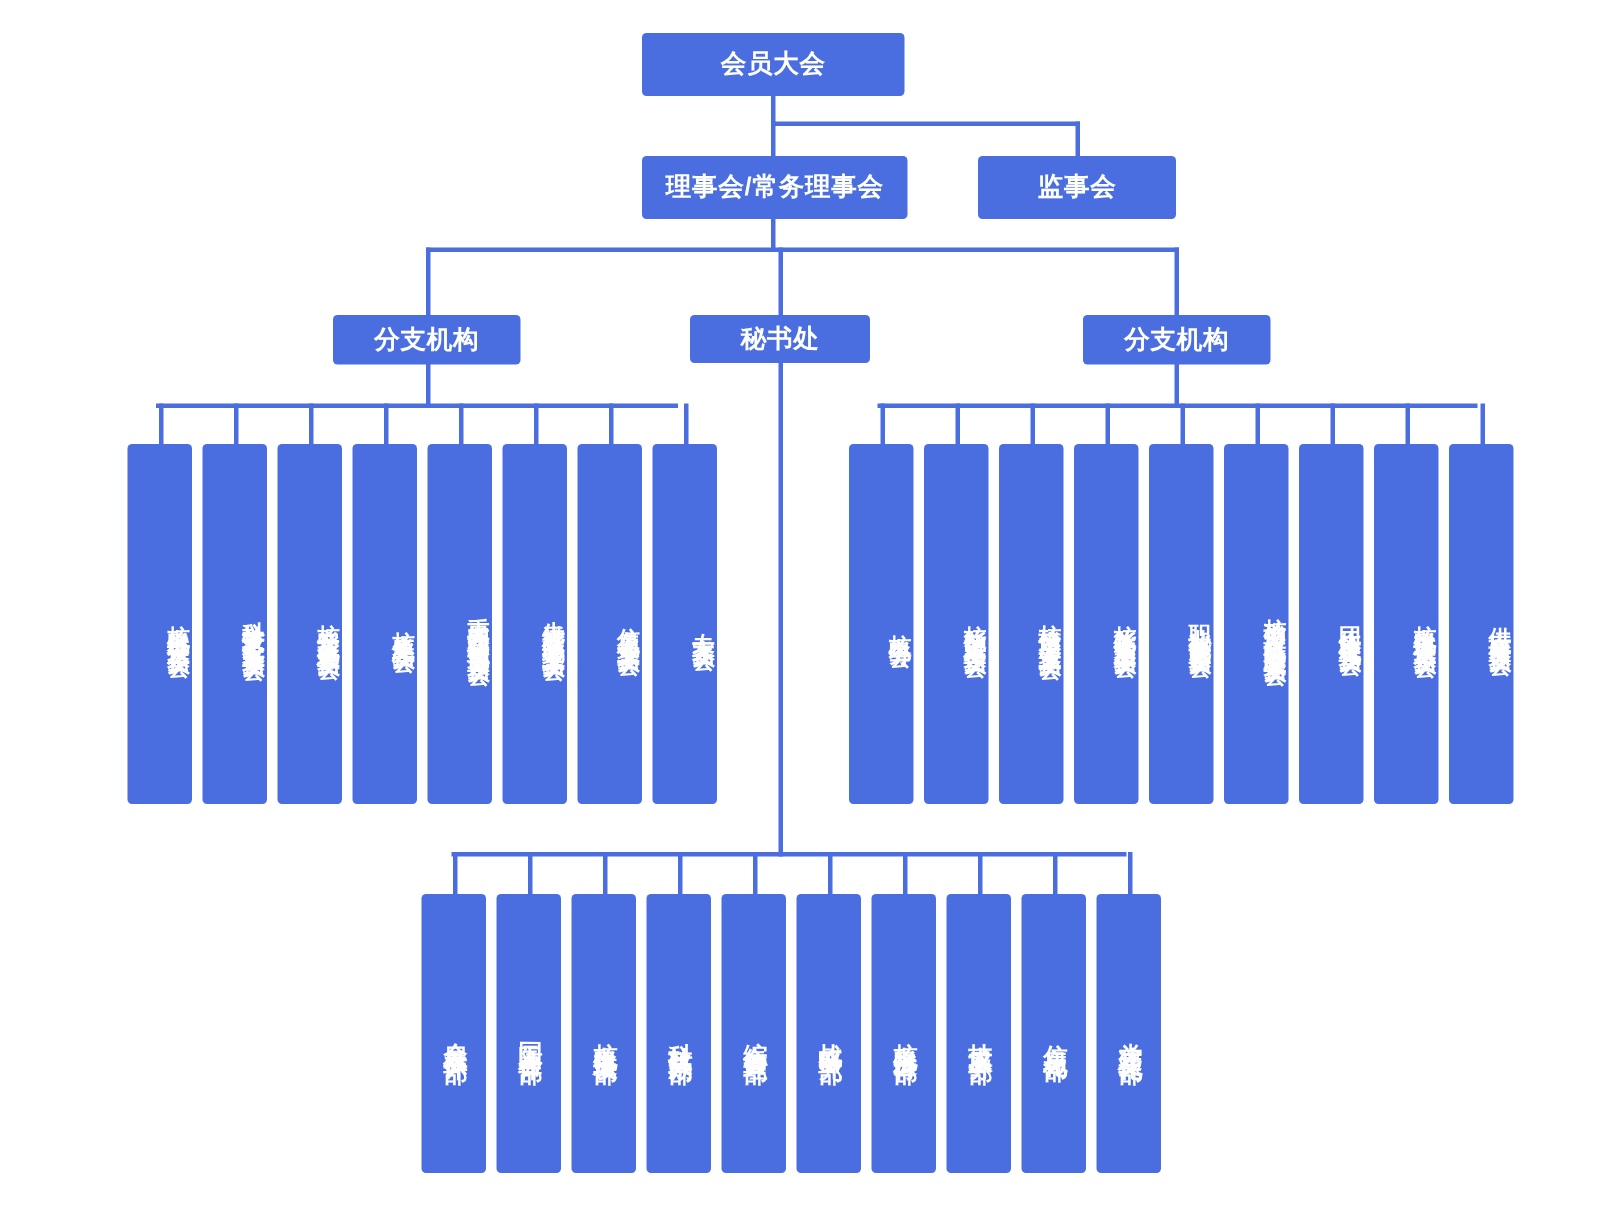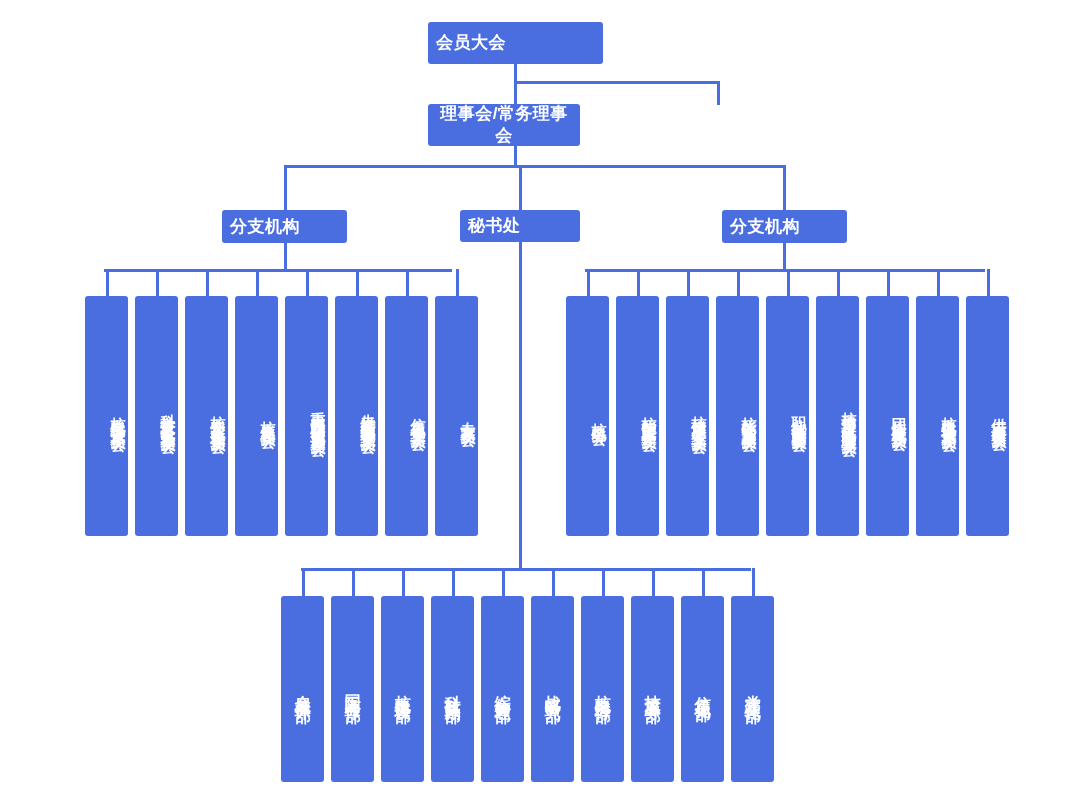--- a/index.html
+++ b/index.html
@@ -18,21 +18,21 @@
     background: #ffffff;
     overflow: hidden;
   }
   .node {
     position: absolute;
     background: #4a6ee0;
     border-radius: 3px;
     box-sizing: border-box;
     display: flex;
     align-items: center;
-    justify-content: flex-start;
+    justify-content: center;
     color: #ffffff;
     text-align: center;
     line-height: 1.28;
     letter-spacing: 0.5px;
     font-weight: 700;
     z-index: 3;
   }
   
   .node.horiz {
     font-size: 17px;
@@ -86,22 +86,25 @@
   <div class="line v" style="left:783px; top:241px; height:30px;"></div>
   <div class="line h" style="left:585px; top:269px; width:400px;"></div>
 
   <div class="line v" style="left:519px; top:241px; height:330px;"></div>
   <div class="line h" style="left:301px; top:568px; width:450px;"></div>
 
   <div class="node horiz" style="left:428px; top:22px; width:175px; height:42px;">
     <span>会员大会</span>
   </div>
 
-  <div class="node horiz" style="left:428px; top:104px; width:152px; height:42px;">
+  <div class="node horiz" style="left:428px; top:104px; width:177px; height:42px;">
     <span>理事会/常务理事会</span>
+  </div>
+  <div class="node horiz" style="left:652px; top:104px; width:132px; height:42px;">
+    <span>监事会</span>
   </div>
 
   <div class="node horiz" style="left:222px; top:210px; width:125px; height:33px;">
     <span>分支机构</span>
   </div>
   <div class="node horiz" style="left:460px; top:210px; width:120px; height:32px;">
     <span>秘书处</span>
   </div>
   <div class="node horiz" style="left:722px; top:210px; width:125px; height:33px;">
     <span>分支机构</span>

